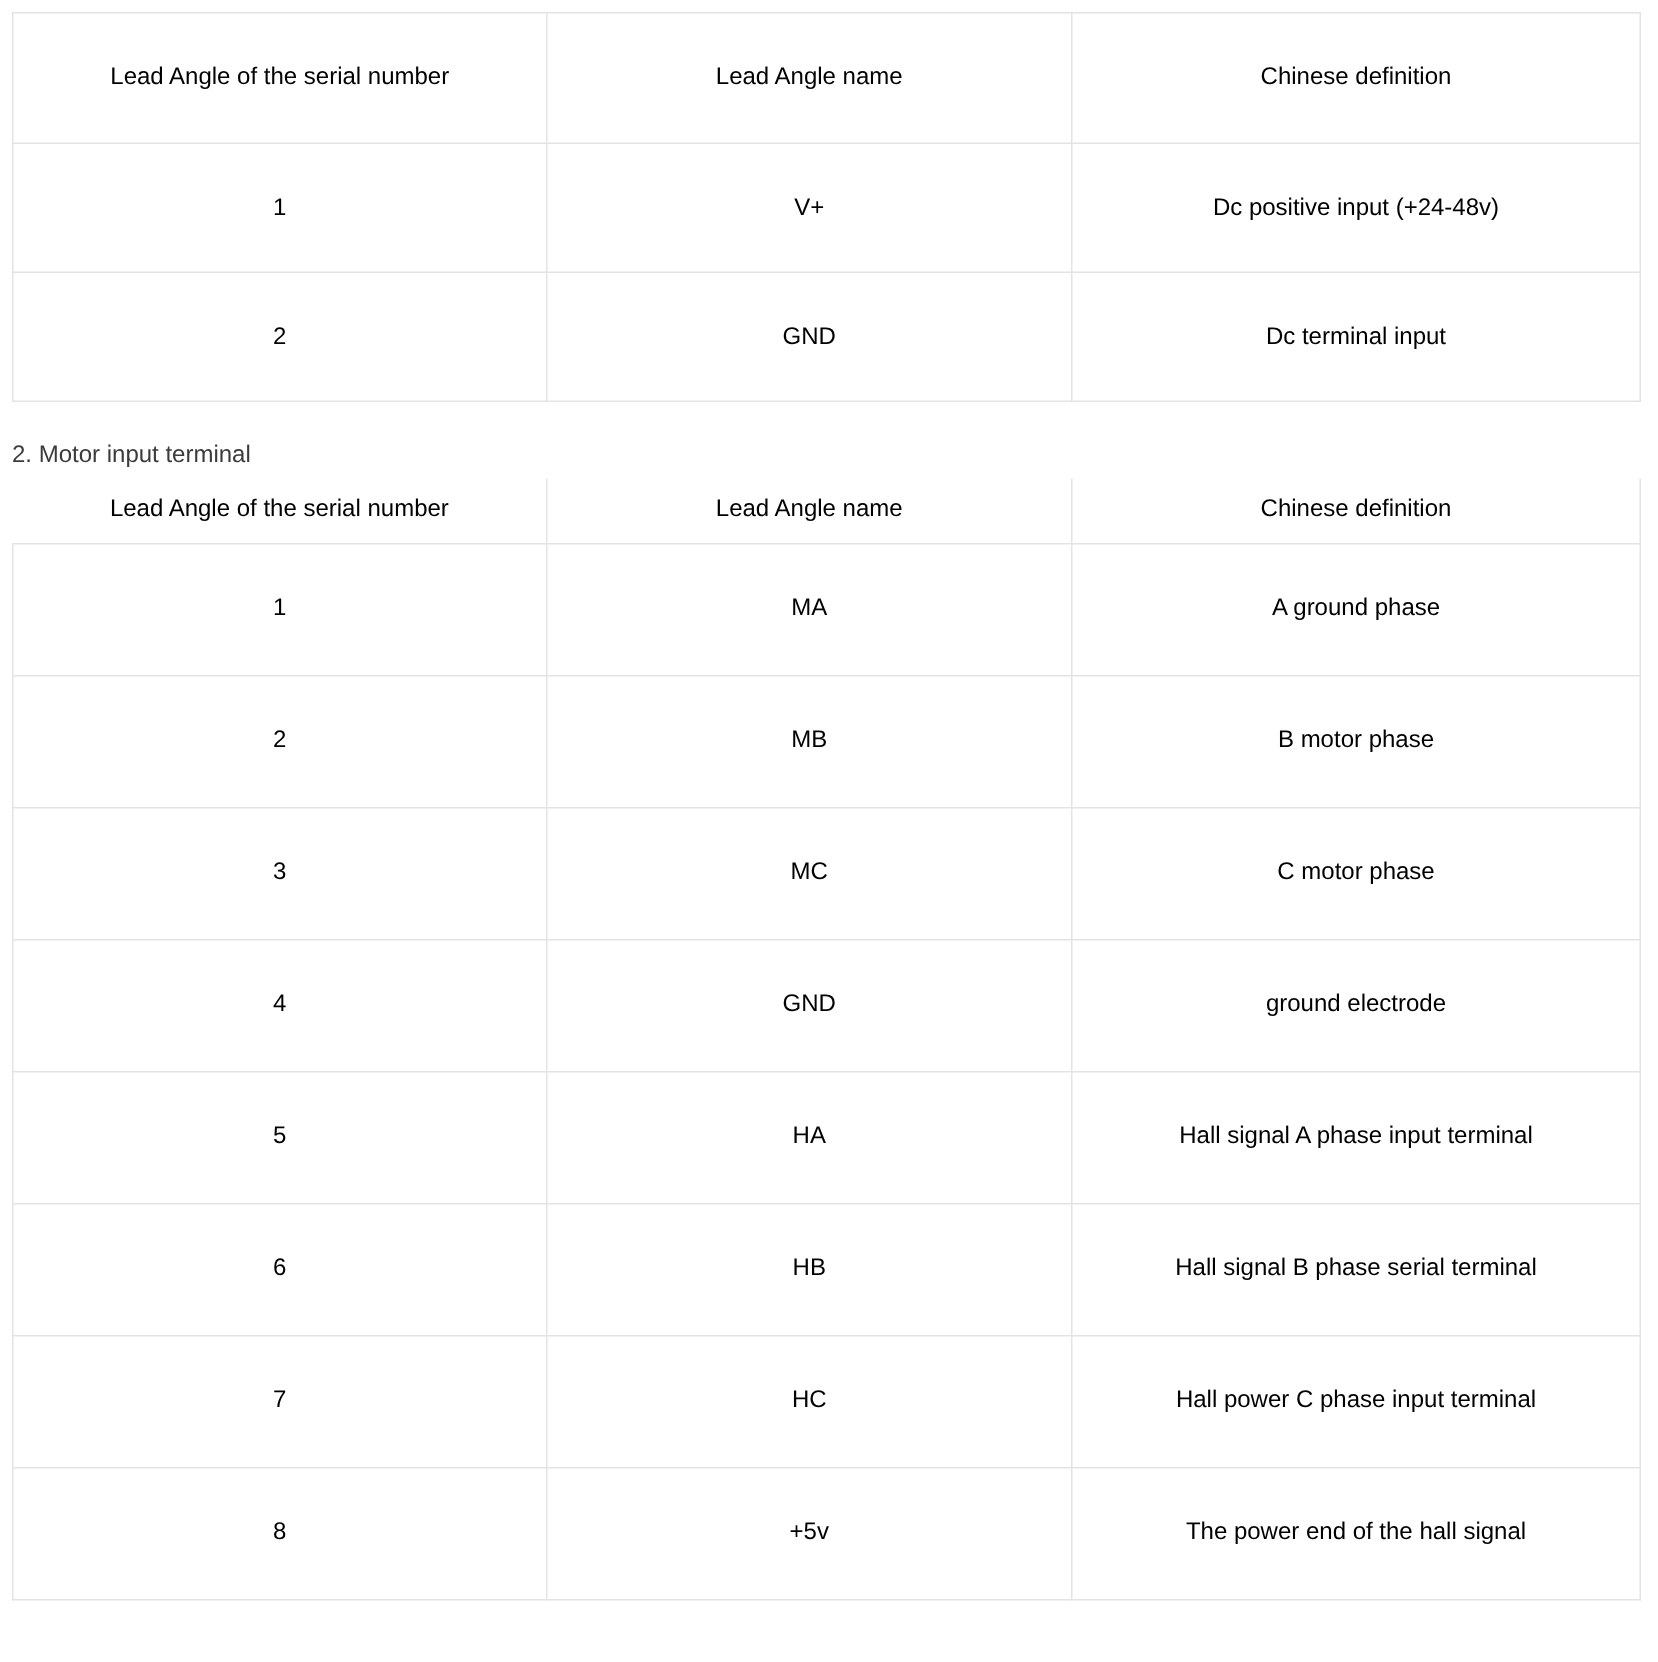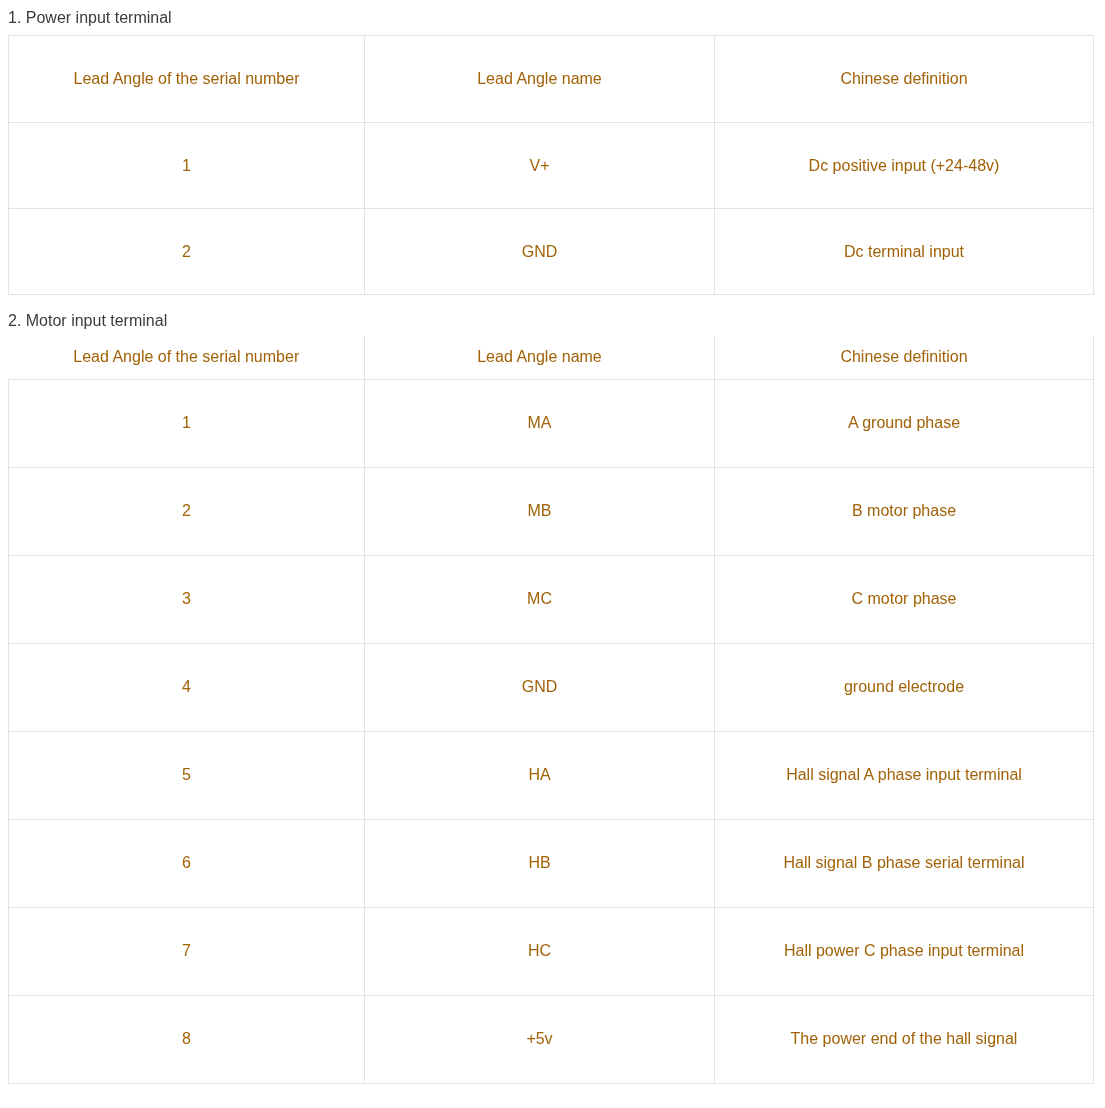--- a/index.html
+++ b/index.html
@@ -16,54 +16,53 @@
     padding: 8px 12px 0 8px;
   }
   .section-title {
     font-size: 16px;
     font-weight: 400;
     color: #3b3b3b;
     margin: 0;
     line-height: 20px;
   }
   .title-1 { margin-bottom: 7px; }
-  .title-2 { margin-top: 16px; margin-bottom: 5px; }
+  .title-2 { margin-top: 26px; margin-bottom: 5px; }
   table.terminal-table {
     border-collapse: collapse;
     table-layout: fixed;
     width: 1085px;
   }
   table.terminal-table col.c1 { width: 356px; }
   table.terminal-table col.c2 { width: 350px; }
   table.terminal-table col.c3 { width: 379px; }
   table.terminal-table th,
   table.terminal-table td {
     border: 1px solid #e3e3e3;
     text-align: center;
     vertical-align: middle;
     font-size: 16px;
     font-weight: 400;
-    color: #a16207;
+    color: #000000;
     padding: 0 10px;
     overflow: hidden;
   }
   table.t1 thead tr { height: 87px; }
   table.t1 tbody tr { height: 86px; }
   table.t2 thead tr { height: 43px; }
   table.t2 tbody tr { height: 88px; }
   
   table.t2 thead th { border-top: none; }
   table.t2 thead th:first-child { border-left: none; }
 </style>
 </head>
 <body>
 
 <div class="page">
 
-  <h2 class="section-title title-1">1. Power input terminal</h2>
 
   <table class="terminal-table t1">
     <colgroup>
         <col class="c1">
         <col class="c2">
         <col class="c3">
       </colgroup>
     <thead>
       <tr>
         <th>Lead Angle of the serial number</th>

